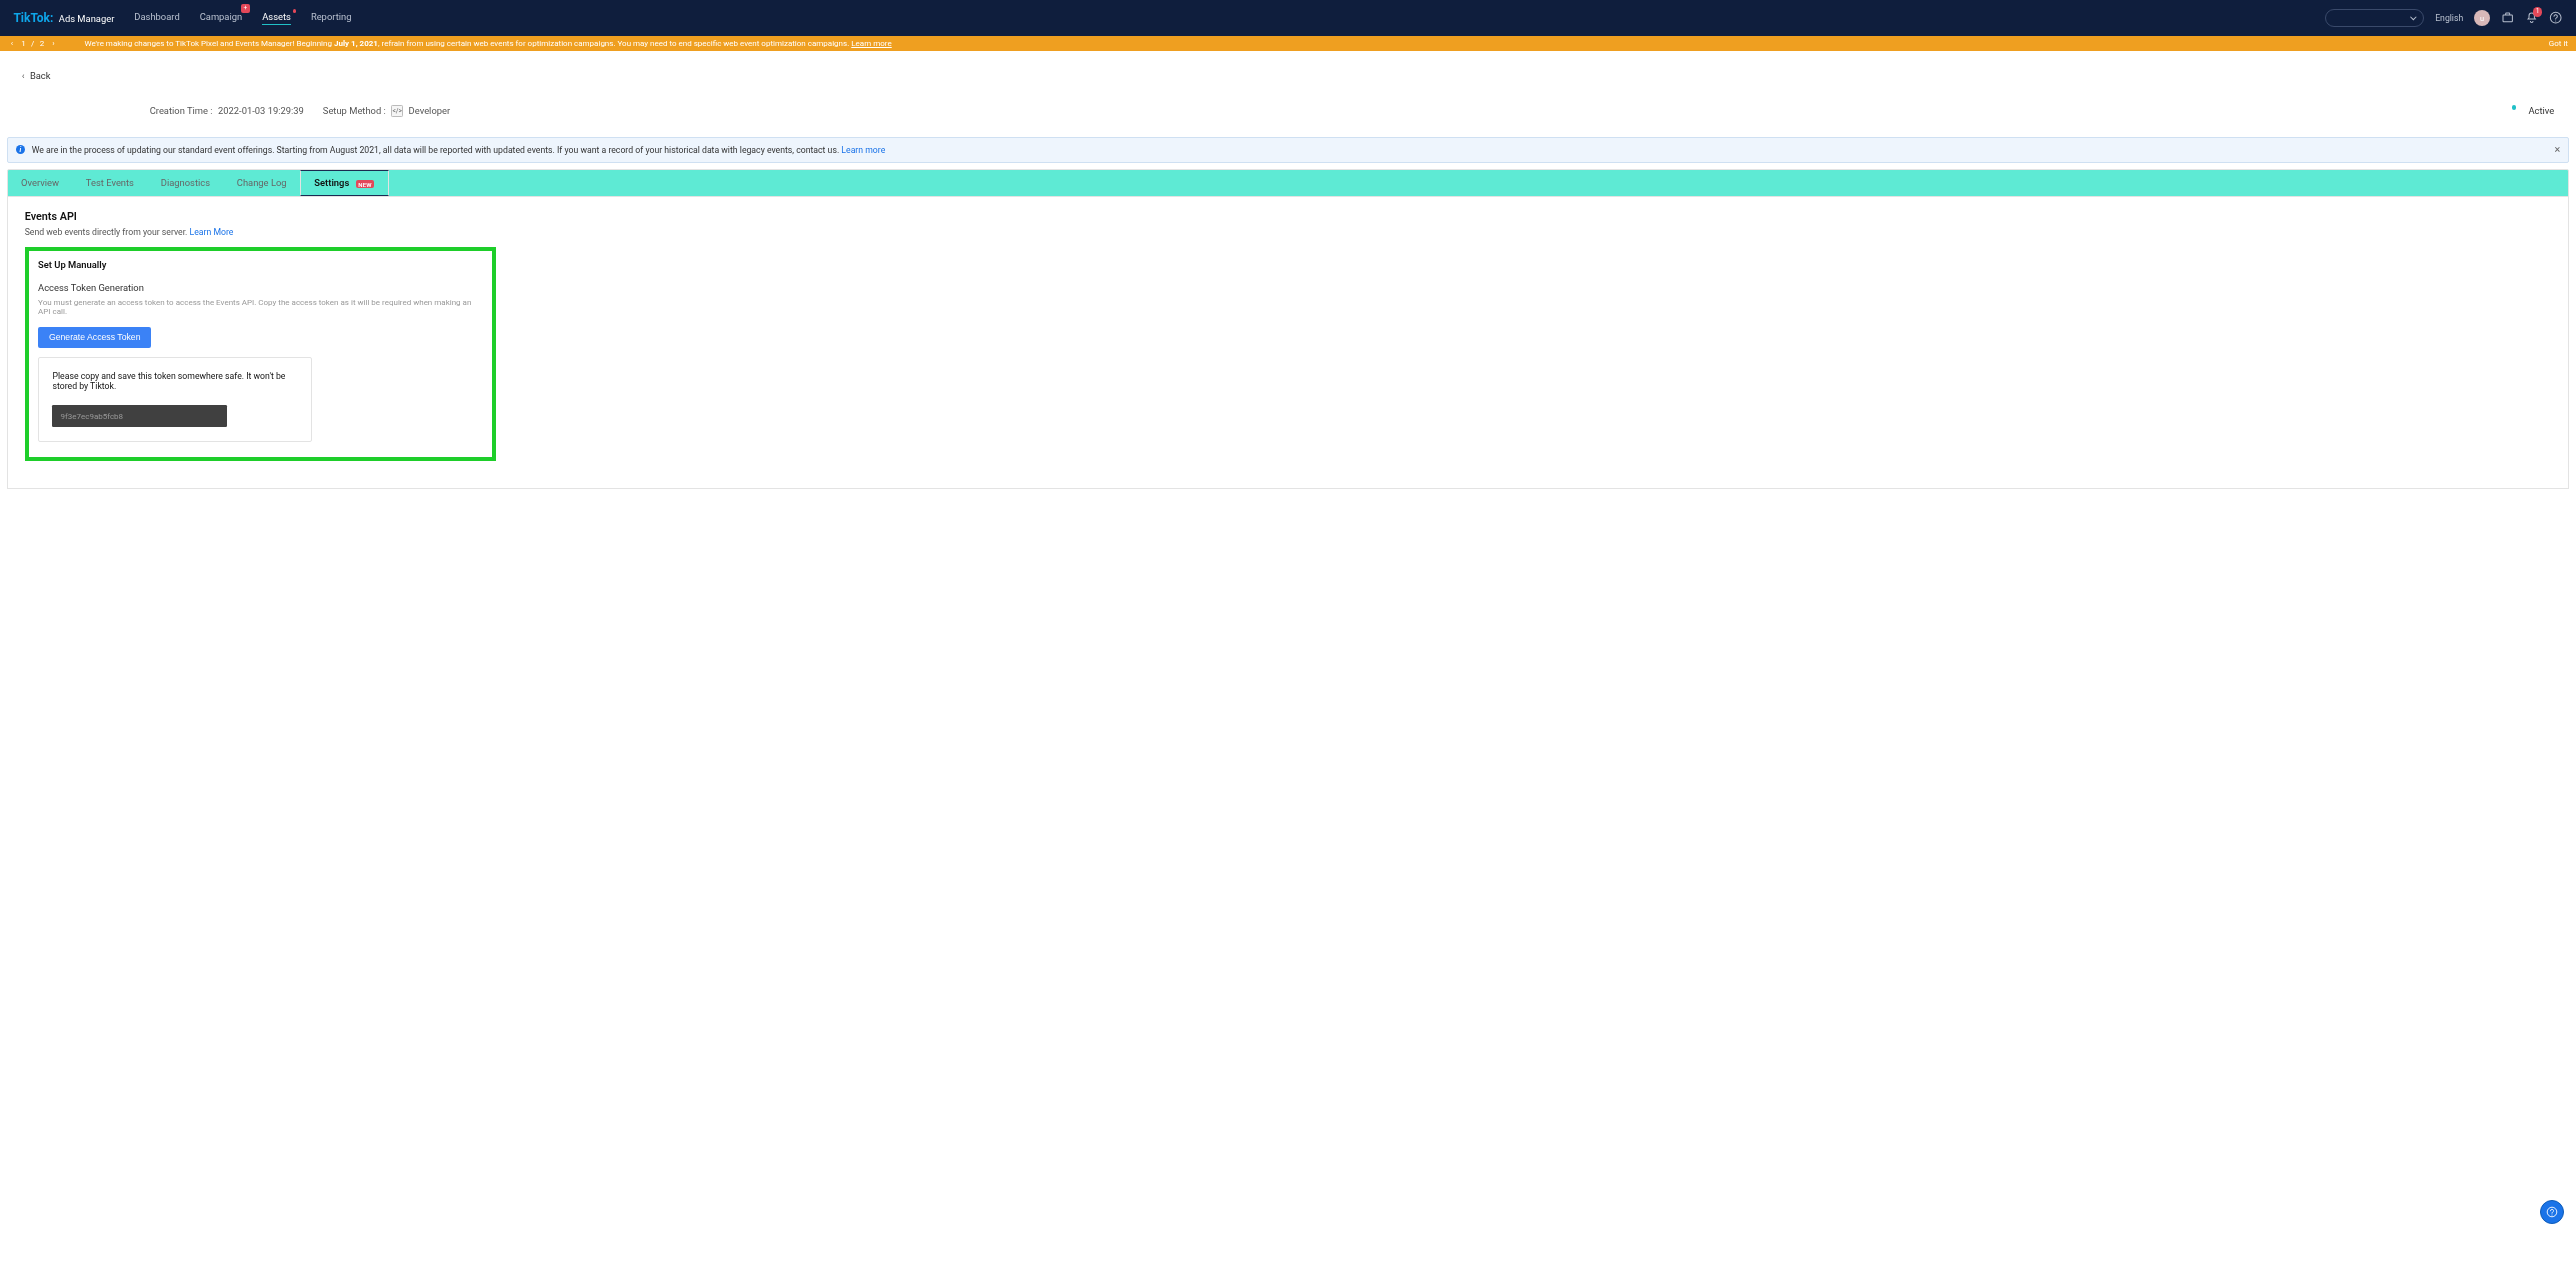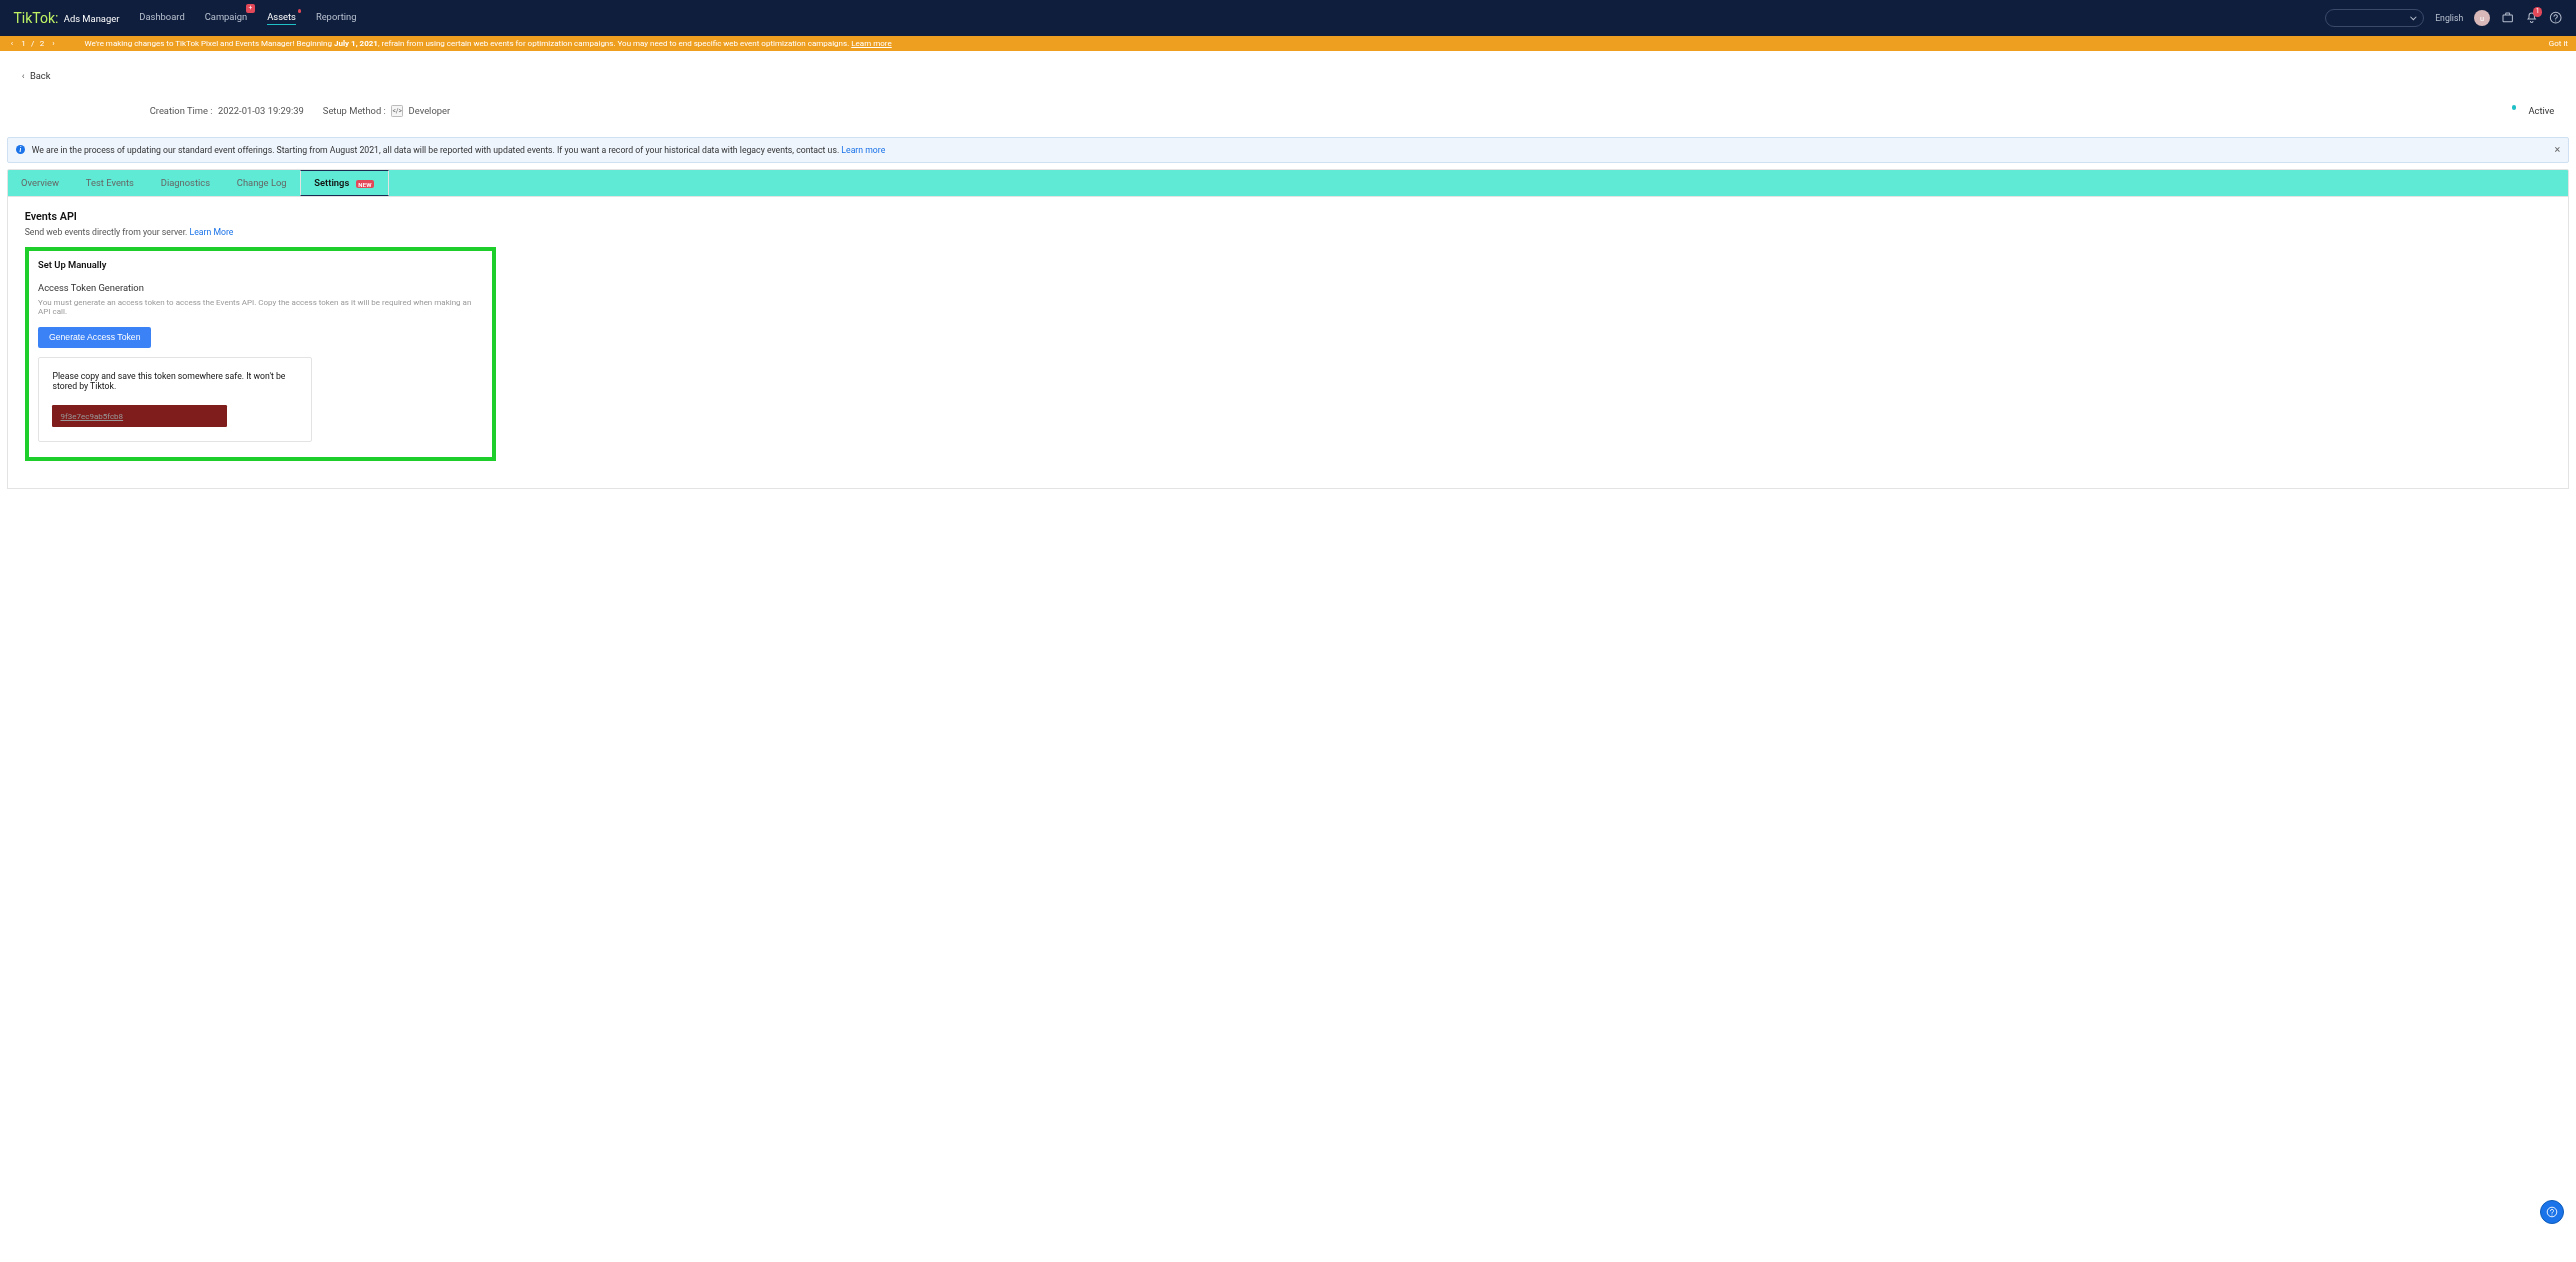--- a/index.html
+++ b/index.html
@@ -8,21 +8,21 @@
     
     .navbar {
       background: #0f1e3d;
       height: 36px;
       display: flex;
       align-items: center;
       padding: 0 13.4px;
       color: #b8c0cf;
       font-size: 9.4px;
     }
-    .logo { color: #bef264; font-weight: 400; font-size: 14px; margin-right: 5.4px; }
+    .logo { color: #0ea5e9; font-weight: 700; font-size: 12px; margin-right: 5.4px; }
     .logo-sub { color: #fff; font-size: 9.4px; margin-right: 20px; }
     .nav-links { display: flex; gap: 20px; }
     .nav-link { position: relative; cursor: pointer; color: #b8c0cf; padding-bottom: 2.7px; }
     .nav-link.active { color: #fff; border-bottom: 1.3px solid #20c0c7; }
     .nav-badge { position: absolute; top: -6.7px; right: -8px; background: #e34859; color: #fff; font-size: 6.7px; width: 9.4px; height: 9.4px; line-height: 9.4px; text-align: center; border-radius: 2px; }
     .nav-dot { position: absolute; top: -1.3px; right: -5.4px; width: 3.4px; height: 3.4px; background: #e34859; border-radius: 50%; }
     .nav-right { margin-left: auto; display: flex; align-items: center; gap: 10.8px; }
     .account-pill { border: 0.7px solid #3a4a6b; border-radius: 10.8px; height: 17.5px; width: 99px; display: flex; align-items: center; padding: 0 6.7px; color: #20c0c7; font-size: 8px; justify-content: space-between; }
     .lang-label { font-size: 8.7px; color: #b8c0cf; }
     .avatar { width: 16px; height: 16px; background: #d8b8b8; border-radius: 50%; display: flex; align-items: center; justify-content: center; font-size: 7.4px; color: #fff; }
@@ -94,21 +94,21 @@
     .section-desc { font-size: 8.7px; color: #555; }
     .section-link { color: #1a73e8; cursor: pointer; }
 
     .highlight-box { border: 4.7px solid #1ece2a; margin-top: 9.4px; padding: 8px 9.4px 15px; width: 471px; }
     .sub-title { font-size: 9.4px; font-weight: 600; margin-bottom: 12px; }
     .sub-title-2 { font-size: 9.4px; font-weight: 400; margin-bottom: 5.4px; color: #333; }
     .sub-desc { font-size: 8px; color: #999; margin-bottom: 10.8px; }
     .gen-btn { background: #3b82f6; color: #fff; border: none; padding: 5.4px 10.8px; font-size: 8.7px; border-radius: 2px; cursor: pointer; }
     .token-card { border: 0.7px solid #e3e3e3; padding: 13.4px; margin-top: 9.4px; border-radius: 2px; width: 274px; }
     .token-msg { font-size: 8.7px; margin-bottom: 13.4px; }
-    .token-field { background: #7f1d1d; padding: 6.7px 8px; font-size: 8px; color: #999; border-radius: 1.3px; width: 175px; text-decoration: underline; }
+    .token-field { background: #404040; padding: 6.7px 8px; font-size: 8px; color: #999; border-radius: 1.3px; width: 175px; }
 
     .help-fab { position: fixed; bottom: 38px; right: 12px; width: 24px; height: 24px; background: #1a73e8; border-radius: 50%; display: flex; align-items: center; justify-content: center; cursor: pointer; border: 1.3px solid #0d5bb8; }
   </style>
 </head>
 <body>
 
 <div class="navbar">
   <span class="logo">TikTok:</span>
   <span class="logo-sub">Ads Manager</span>
   <div class="nav-links">

